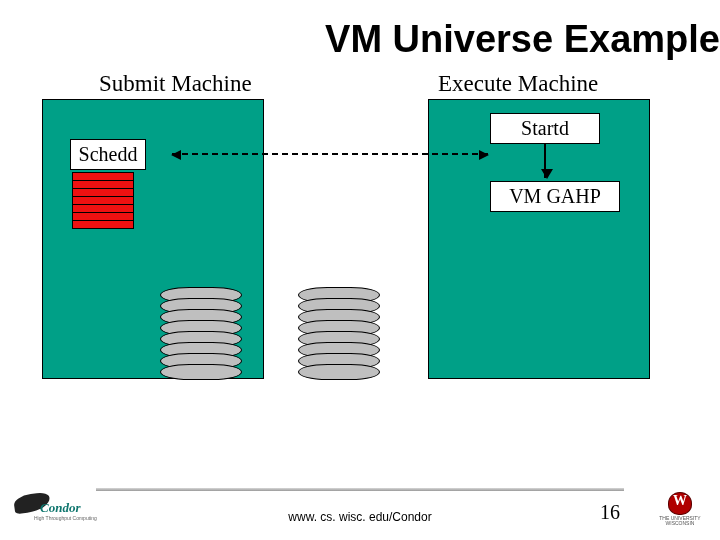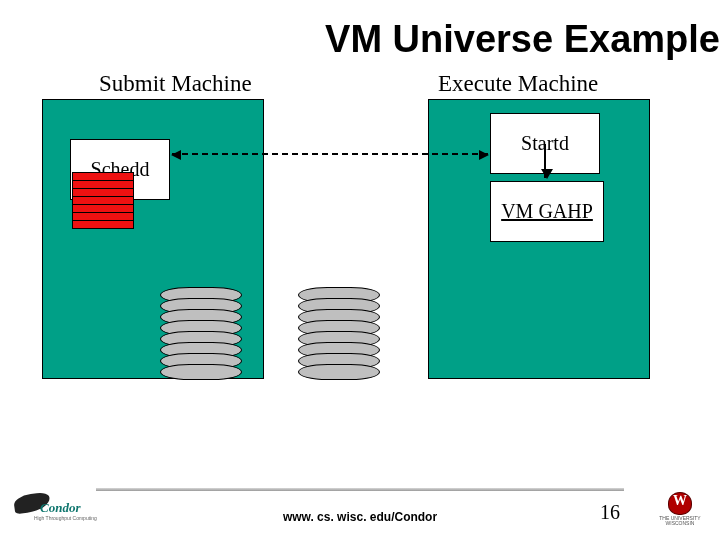--- a/index.html
+++ b/index.html
@@ -35,21 +35,21 @@
     position: absolute;
     background: #00a087;
     border: 1px solid #000;
   }
   .box {
     position: absolute;
     background: #fff;
     border: 1px solid #000;
     text-align: center;
     font-size: 20px;
-    padding: 18px 0;
+    padding: 3px 0;
   }
   .redstack {
     position: absolute;
   }
   .redstack div {
     width: 62px;
     height: 9px;
     background: #e11;
     border: 1px solid #000;
     margin-top: -1px;
@@ -108,21 +108,21 @@
     position: absolute;
     left: 96px;
     right: 96px;
     top: 0;
     height: 3px;
     background: linear-gradient(#d7d7d7, #999);
   }
   .footer .url {
     font-family: Verdana, Arial, sans-serif;
     font-size: 12px;
-    font-weight: bold;
+    font-weight: normal;
     color: #000;
   }
   .footer .slide-no {
     font-family: Georgia, serif;
     font-size: 20px;
     color: #000;
   }
   .logo-left {
     position: absolute;
     left: 12px; bottom: 6px;
@@ -186,24 +186,24 @@
 <div class="title">VM Universe Example</div>
 
 <div class="stage">
 
   <div class="col-label" style="left:64px; top:2px;margin-left:35px;">Submit Machine</div>
   <div class="col-label" style="left:438px; top:2px;text-align:center;">Execute Machine</div>
 
   <div class="machine" style="left:42px; top:30px; width:222px; height:280px;"></div>
   <div class="machine" style="left:428px; top:30px; width:222px; height:280px;"></div>
 
-  <div class="box" style="left:70px; top:70px; width:100px;">Schedd</div>
+  <div class="box" style="left:70px; top:70px; width:76px;">Schedd</div>
 
   <div class="box" style="left:490px; top:44px; width:110px;">Startd</div>
-  <div class="box" style="left:490px; top:112px; width:114px;text-decoration:underline;">VM GAHP</div>
+  <div class="box" style="left:490px; top:112px; width:130px;">VM GAHP</div>
 
   <div class="arrow-dashed" style="left:172px; top:84px; width:316px;"></div>
 
   <div class="arrow-solid" style="left:544px; top:75px; height:34px;"></div>
 
   <div class="redstack" style="left:72px; top:104px;">
     <div></div>
       <div></div>
       <div></div>
       <div></div>

